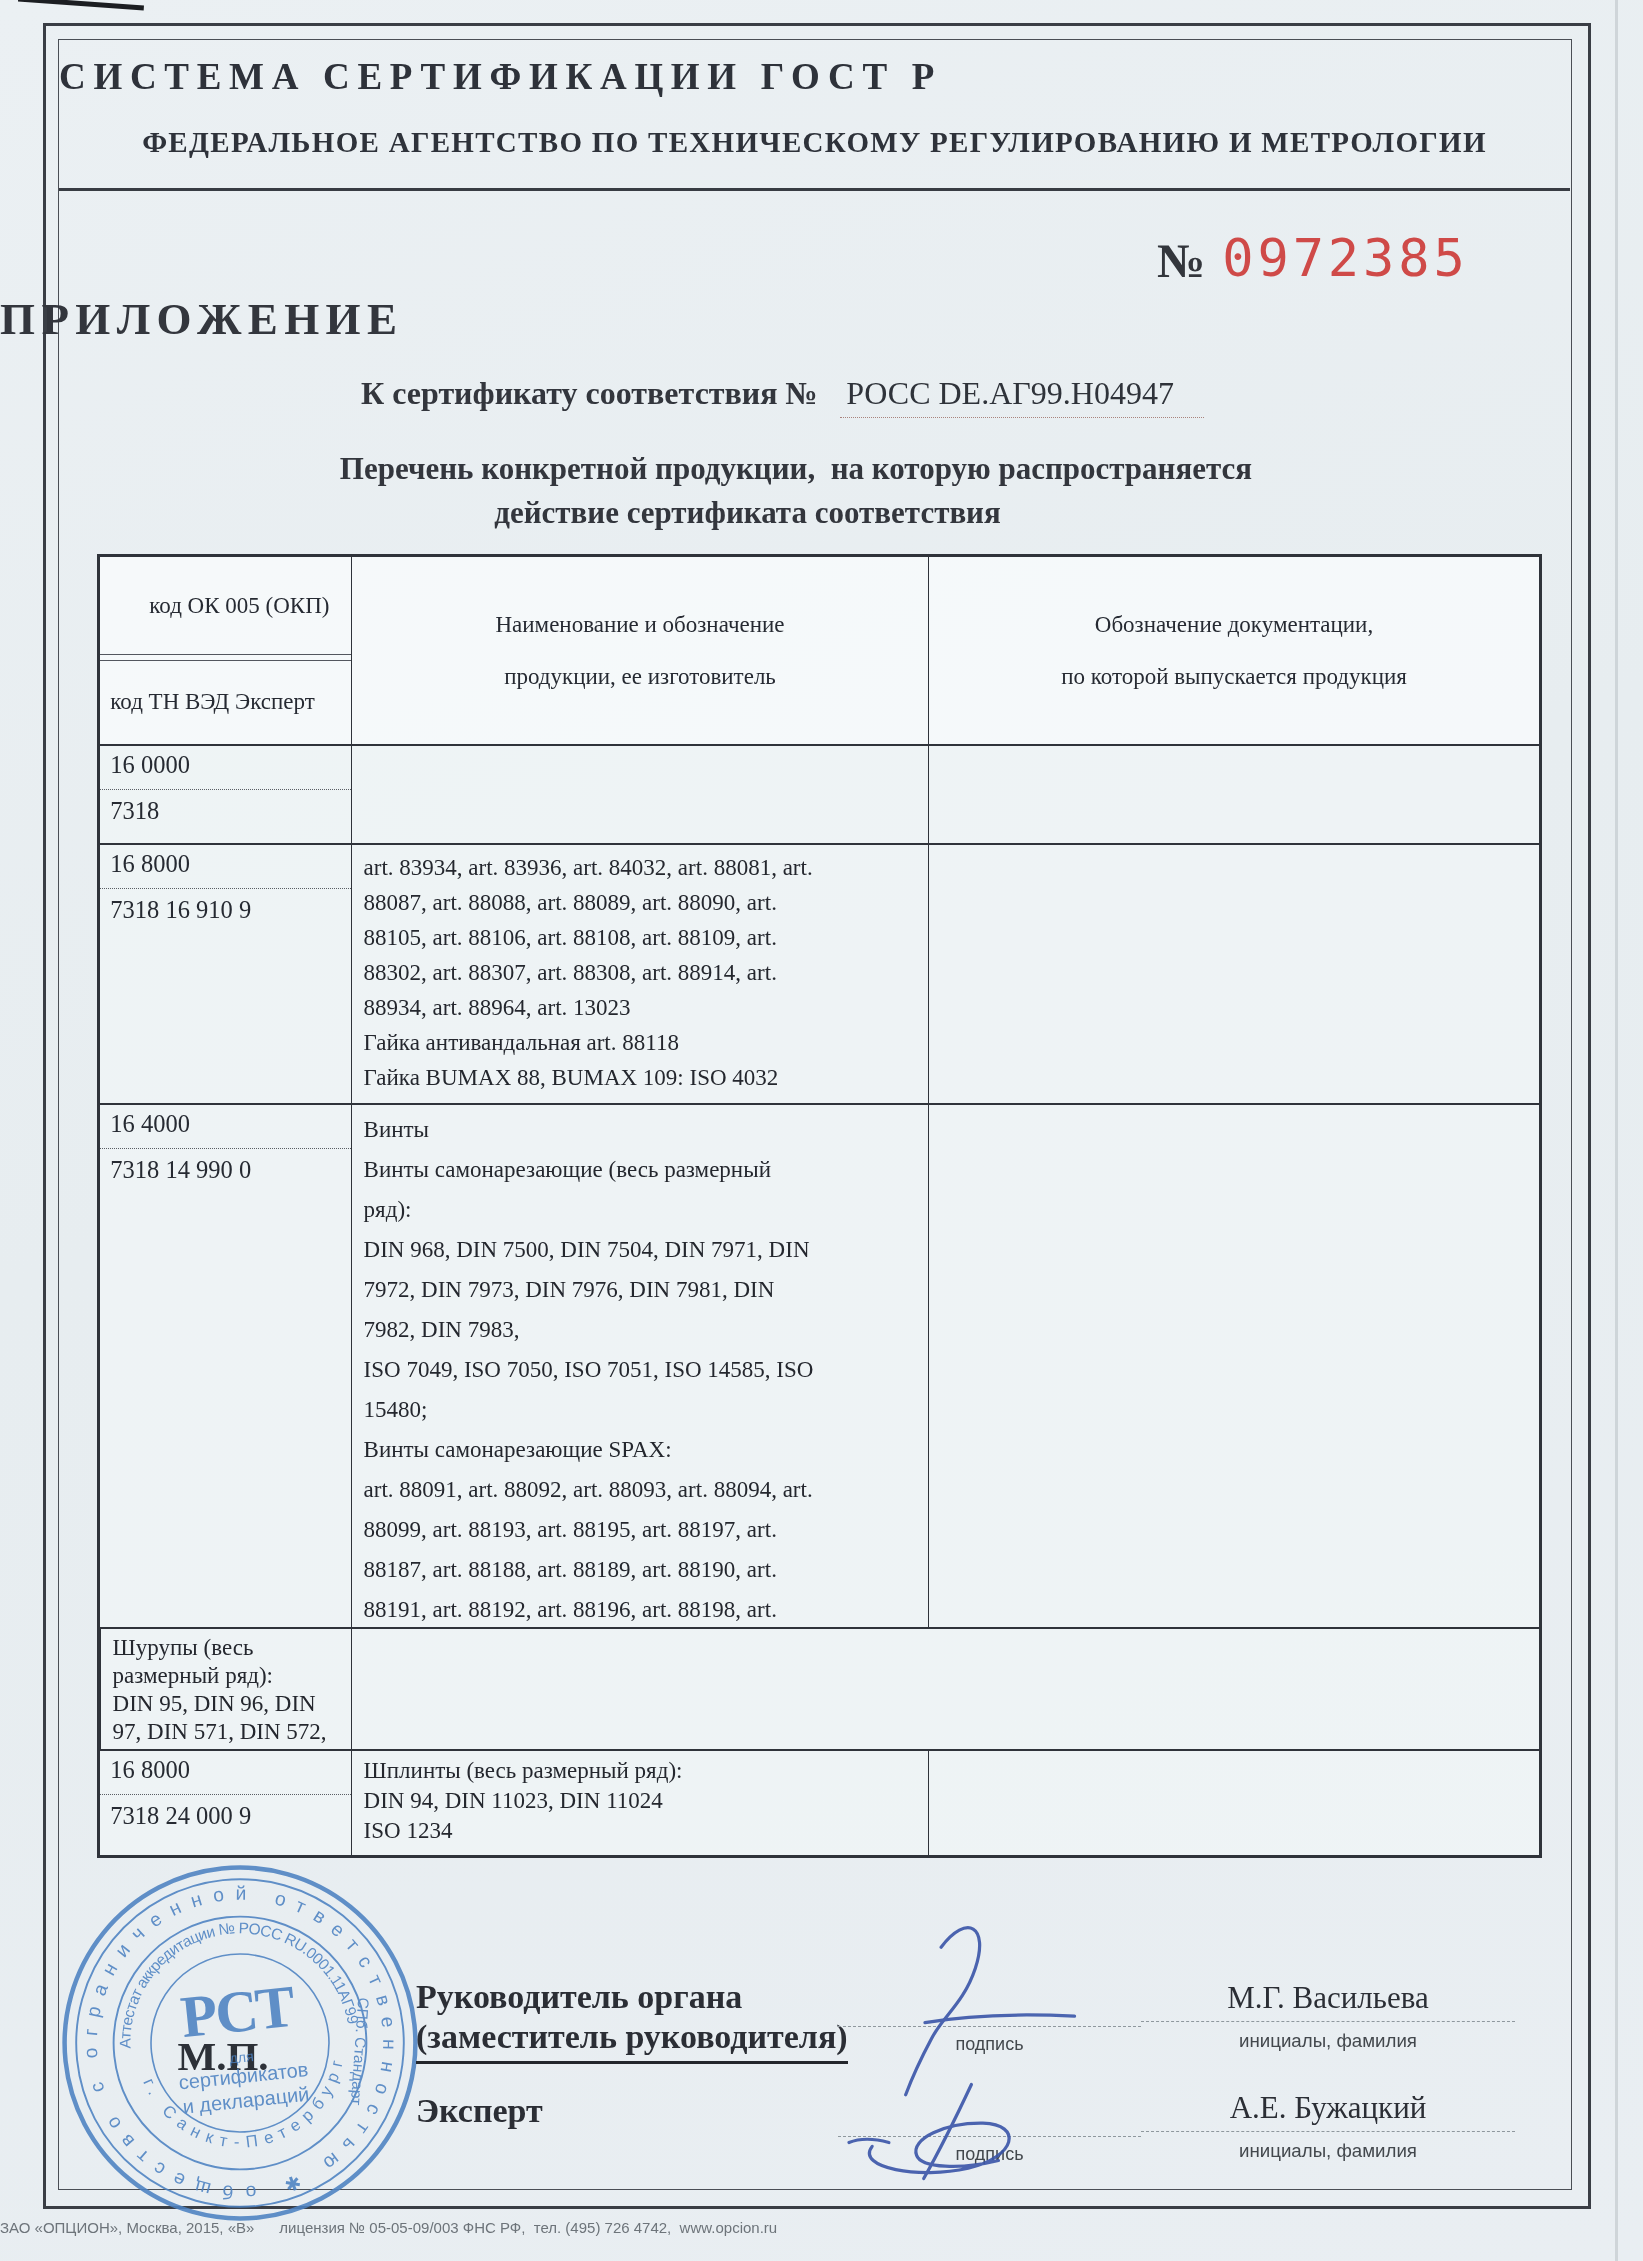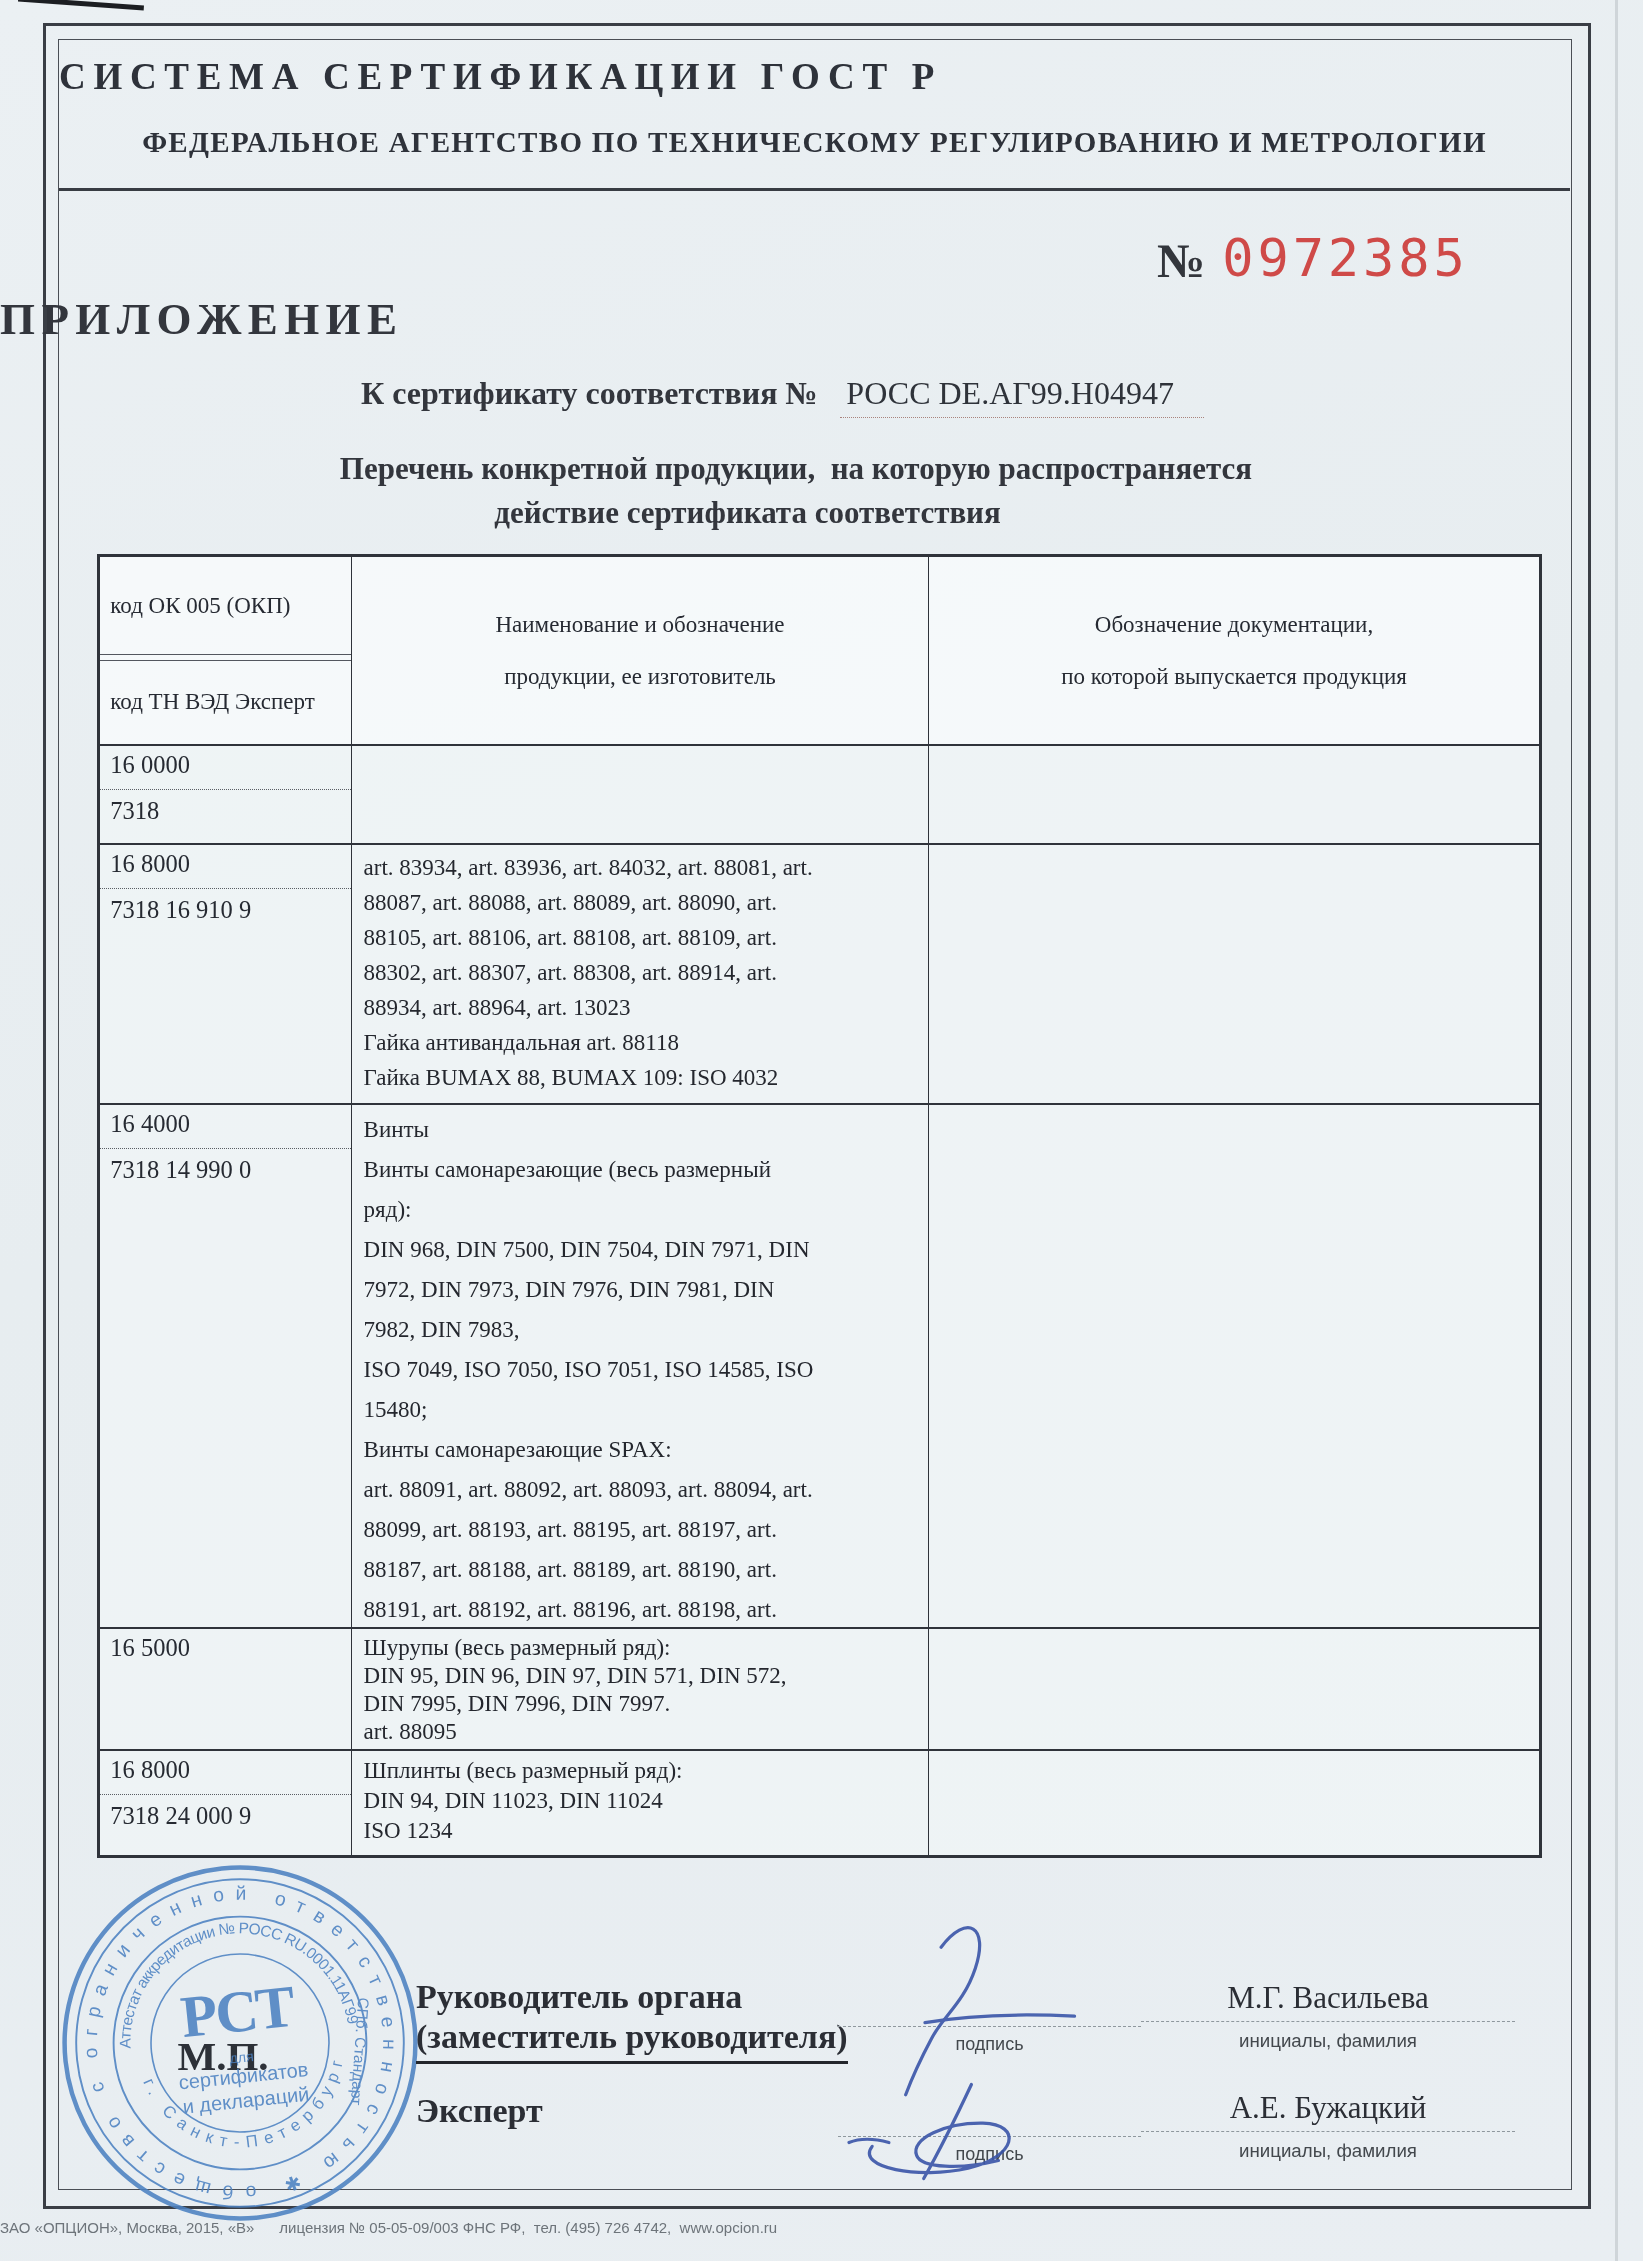--- a/index.html
+++ b/index.html
@@ -30,21 +30,21 @@
   .purpose1{left:0;top:451px;width:1592px;text-align:center;font-size:31px;font-weight:bold;color:#33363d;white-space:pre;}
   .purpose2{left:0;top:495px;width:1495px;text-align:center;font-size:31px;font-weight:bold;color:#33363d;}
   
   .table{left:97px;top:554px;width:1439px;border:3.2px solid #2f333a;background:rgba(246,250,251,.45);}
   .trow{display:grid;grid-template-columns:251px 577px 1fr;border-top:2.6px solid #2f333a;}
   .trow.first{border-top:0;}
   .c{overflow:hidden;}
   .c2x,.c3x{border-left:1.9px solid #2f333a;}
   .thead{height:187px;background:rgba(250,252,253,.6);}
   .thead .c1h{display:flex;flex-direction:column;}
-  .h1a{height:97px;display:flex;align-items:center;padding-left:10.3px;font-size:23px;}
+  .h1a{height:97px;display:flex;align-items:center;padding-left:10.3px;font-size:23px;margin-left:39px;}
   .hdiv{height:4.5px;border-top:1.3px solid #53575e;border-bottom:1.3px solid #53575e;}
   .h1b{flex:1;display:flex;align-items:center;padding-left:10.3px;font-size:23px;}
   .hc{display:flex;align-items:center;justify-content:center;text-align:center;font-size:23px;line-height:52px;white-space:pre-line;}
   .r1{height:97px;} .r2{height:258px;} .r3{height:522px;} .r4{height:120px;} .r5{height:104px;}
   .cell1{padding:5.2px 0 0 0;font-size:24.5px;}
   .okp{padding-left:10.3px;}
   .dotline{border-top:1.9px dotted #5a5e64;margin:10.3px 0 6.4px 0;}
   .tnved{padding-left:10.3px;}
   .prod{font-size:23px;padding:5.2px 6.4px 0 11.6px;white-space:pre-line;color:#24272e;}
   .r2 .prod{line-height:35px;}
@@ -162,24 +162,20 @@
 88191, art. 88192, art. 88196, art.  88198, art.
 89015, art.  88010, art.  89011, art. 89014, art.
 89018, art. 89019
 Винты антивандальные: art. 88110, art. 88111,
 art. 88112, art. 88113, art. 88114, art. 88115, art.
 88116, art. 88117</div>
     <div class="c c3x prod"></div>
   </div>
 
   <div class="trow r4 no-tnved">
-    <div class="c cell1">
-      <div class="okp">16 5000</div>
-
-    </div>
     <div class="c c2x prod">Шурупы (весь размерный ряд):
 DIN 95, DIN 96, DIN 97, DIN 571, DIN 572,
 DIN 7995, DIN 7996, DIN 7997.
 art. 88095</div>
     <div class="c c3x prod"></div>
   </div>
 
   <div class="trow r5">
     <div class="c cell1">
       <div class="okp">16 8000</div>

